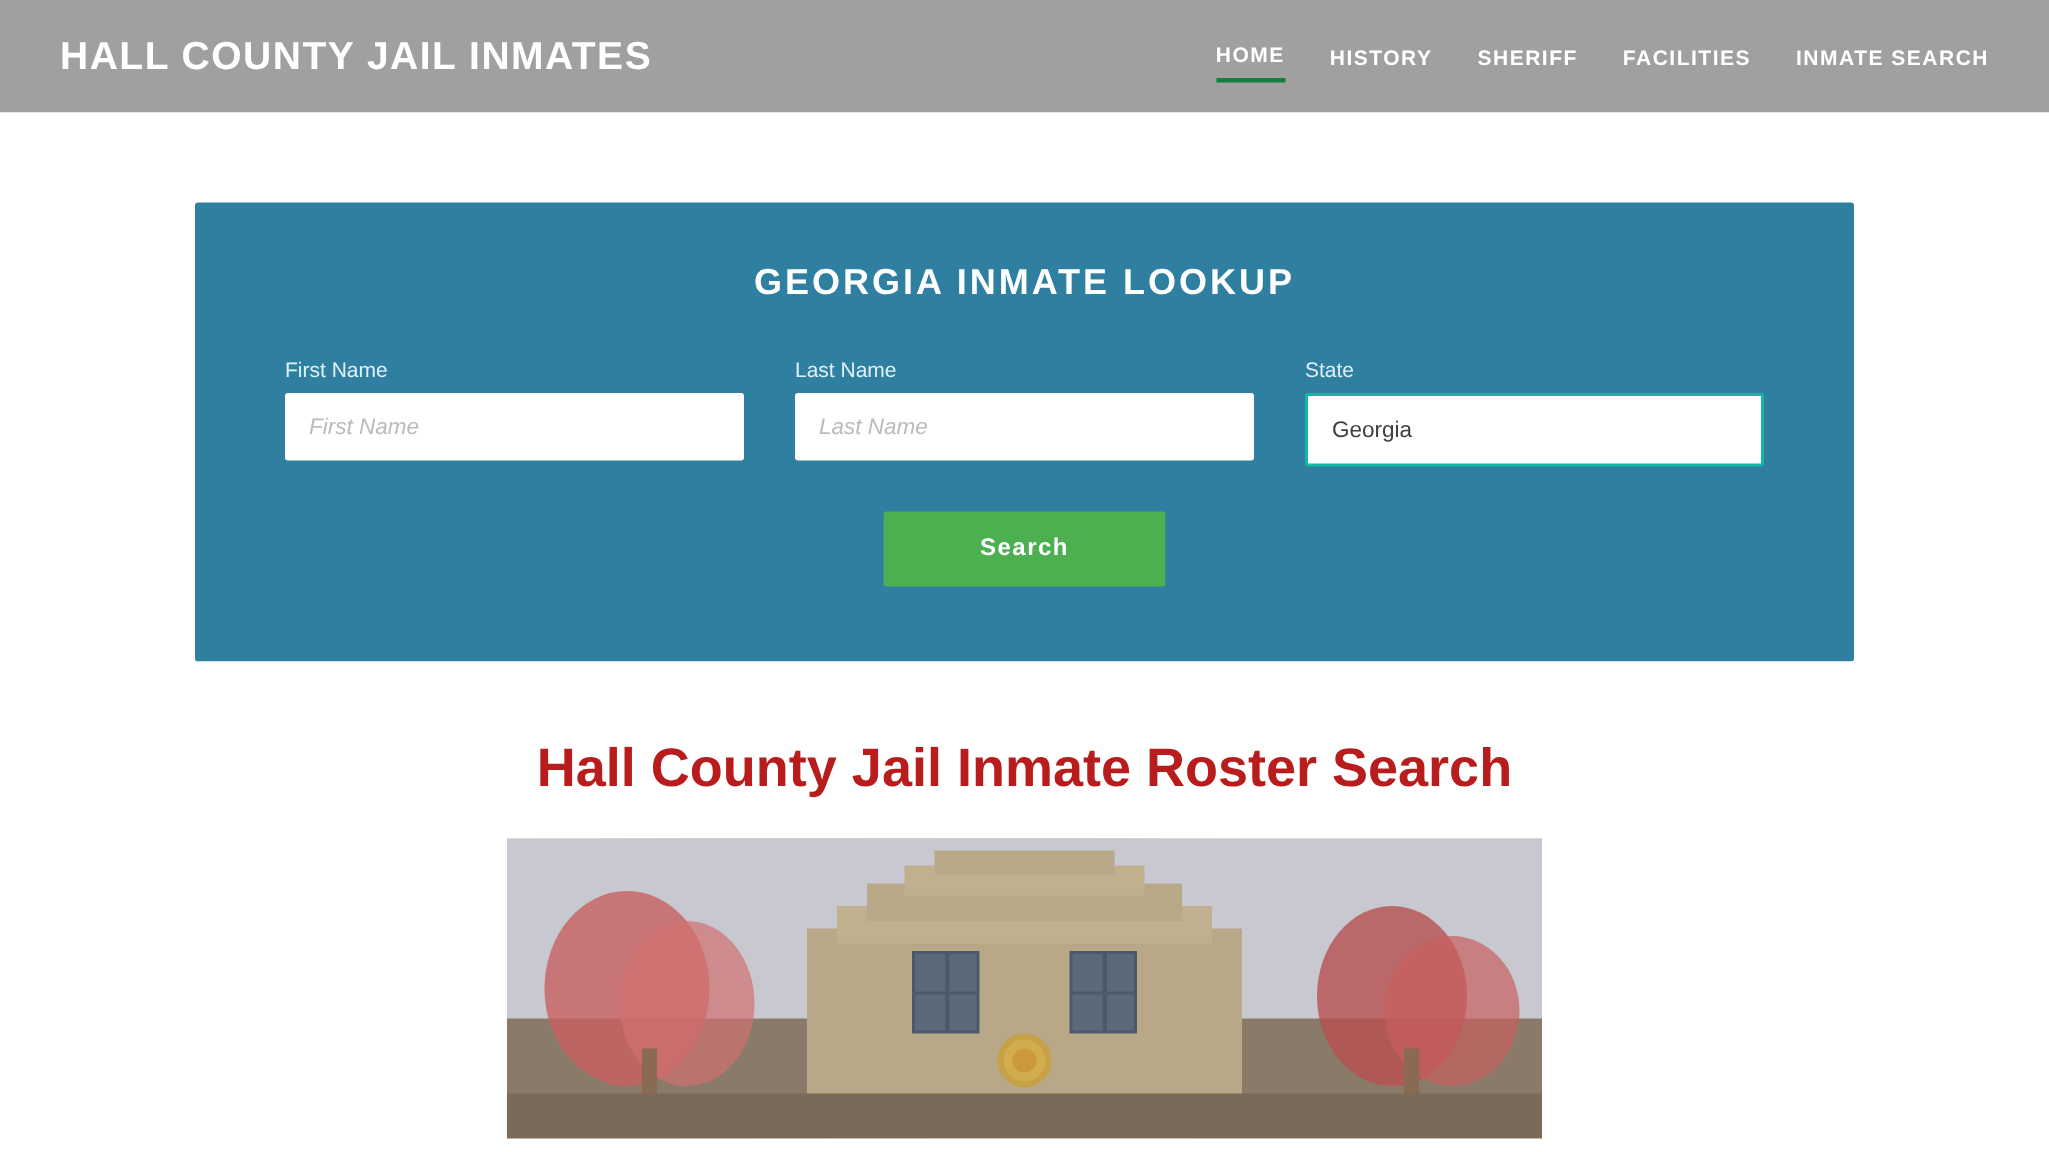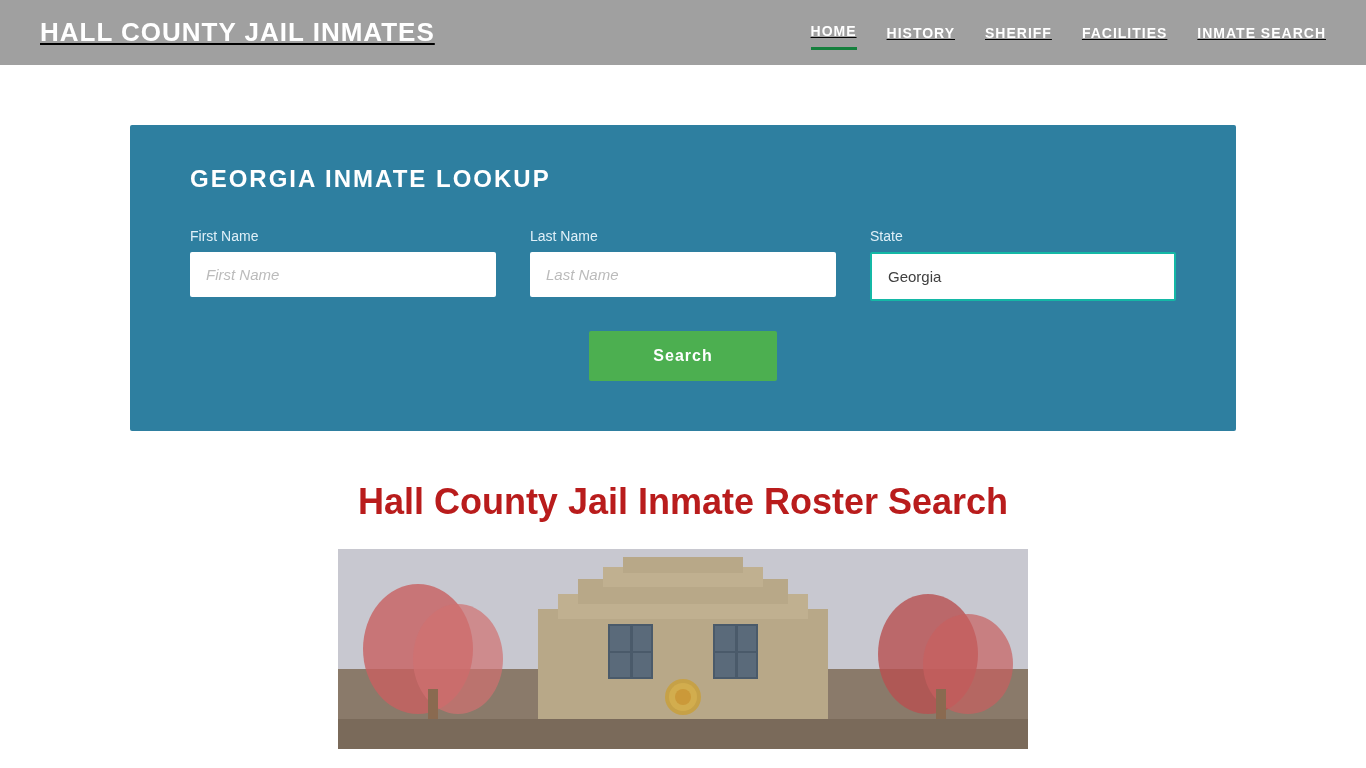--- a/index.html
+++ b/index.html
@@ -15,22 +15,21 @@
       min-height: 768px;
     }
 
     
     .header {
       background: #a0a0a0;
       display: flex;
       align-items: center;
       justify-content: space-between;
       padding: 0 40px;
-      height: 65px;
-      text-decoration: underline;
+      height: 75px;
     }
 
     .site-title {
       color: #fff;
       font-size: 26px;
       font-weight: 900;
       letter-spacing: 1px;
       text-transform: uppercase;
     }
 
@@ -63,20 +62,21 @@
 
     
     .search-section {
       background: #2e7fa0;
       margin: 0 130px;
       padding: 40px 60px 50px;
       border-radius: 2px;
     }
 
     .search-title {
+      text-align: center;
       color: #fff;
       font-size: 24px;
       font-weight: 700;
       letter-spacing: 2px;
       margin-bottom: 35px;
       text-transform: uppercase;
     }
 
     .form-row {
       display: flex;

